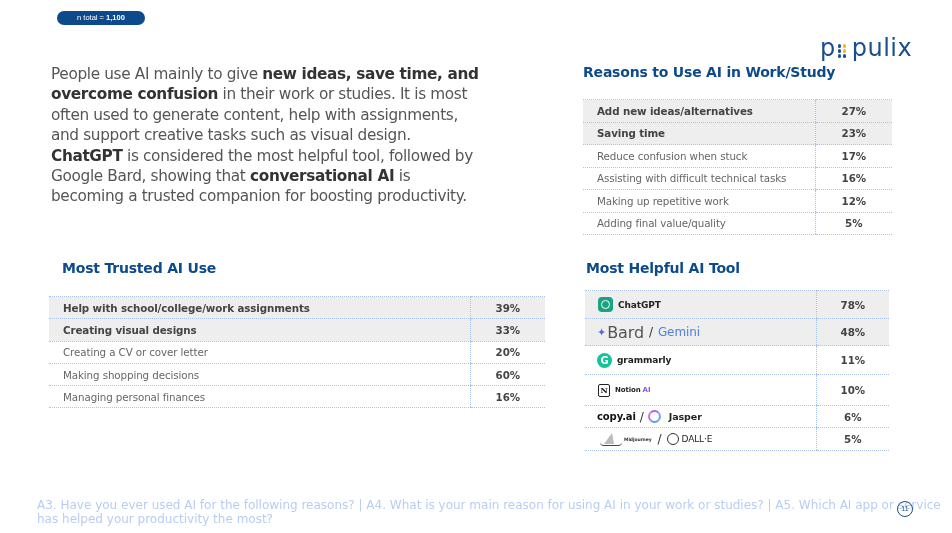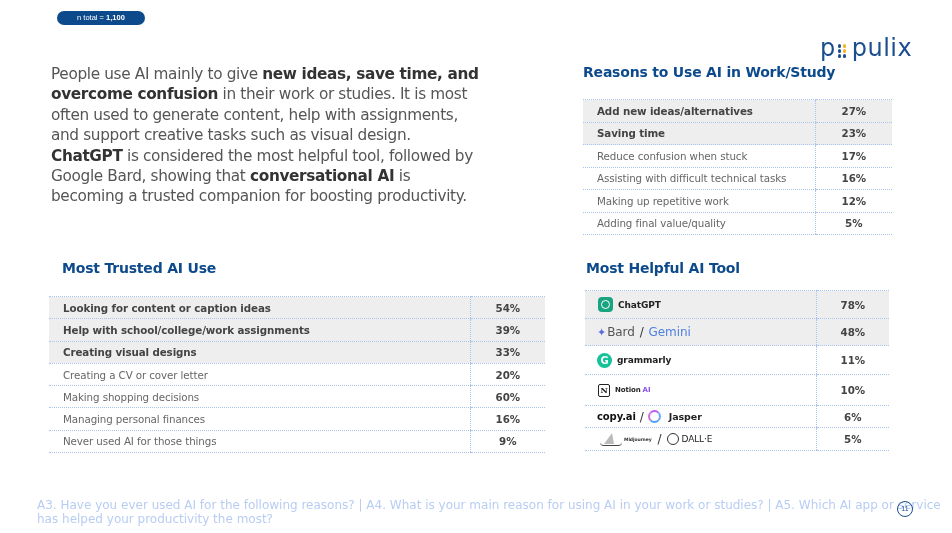--- a/index.html
+++ b/index.html
@@ -47,21 +47,21 @@
   .tool { display: flex; align-items: center; gap: 5px; font-size: 9px; color: #222; font-weight: 700; }
   .ico { display: inline-block; border-radius: 4px; position: relative; flex: none; }
   .gpt { width: 15px; height: 15px; background: #19a37f; }
   .gpt::after { content: ""; position: absolute; left: 3px; top: 3px; width: 7px; height: 7px; border: 1.5px solid #fff; border-radius: 50%; }
   .gram { width: 15px; height: 15px; border-radius: 50%; background: #15c39a; color: #fff; font-size: 10px; line-height: 15px; text-align: center; }
   .notion { width: 12px; height: 13px; border: 1.5px solid #222; border-radius: 2px; font-size: 8px; line-height: 10px; text-align: center; font-family: "DejaVu Serif", serif; background: #fff; }
   .jasper { width: 13px; height: 13px; border-radius: 50%; border: 2.5px solid #9b5cf6; border-color: #b95ff0 #6aa8ff #4fa0ff #d16de0; }
   .dalle { width: 12px; height: 12px; border-radius: 50%; border: 1.5px solid #333; }
   .slash { font-weight: 400; color: #333; font-size: 12px; margin: 0 4px; }
   .bard-star { color: #5b6bdc; font-size: 11px; }
-  .bard { color: #555; font-weight: 400; font-size: 12px; }
+  .bard { color: #555; font-weight: 400; font-size: 16px; }
   .gemini { color: #4e80e0; font-weight: 400; font-size: 12px; }
   .notion-ai { color: #8d52e8; }
   .copyai { font-size: 10px; color: #111; }
   .mj-icon { width: 22px; height: 14px; border-bottom: 1.5px solid #444; position: relative; }
   .mj-icon::before { content: ""; position: absolute; left: 4px; bottom: 1px; border-left: 8px solid transparent; border-right: 2px solid transparent; border-bottom: 11px solid #bbb; }
   .mj-text { font-size: 4.5px; color: #333; }
 
   .footnote {
     position: absolute; left: 37px; top: 498px; font-size: 12px; color: #b8cdf3; font-family: "DejaVu Sans", sans-serif;
   }
@@ -120,46 +120,38 @@
 </table>
 
 <div class="section-title" style="left:62px;top:260px;text-align:right;">Most Trusted AI Use</div>
 <table class="data" style="left:49px;top:296px;width:496px;">
   <colgroup>
       <col style="width:421px">
       <col style="width:75px">
     </colgroup>
   <tbody>
     <tr class="hl" style="height:22.3px">
-        <td class="lbl">Looking for content or caption ideas</td>
-        <td class="val">54%</td>
-      </tr>
-    <tr class="hl" style="height:22.3px">
         <td class="lbl">Help with school/college/work assignments</td>
         <td class="val">39%</td>
       </tr>
     <tr class="hl" style="height:22.3px">
         <td class="lbl">Creating visual designs</td>
         <td class="val">33%</td>
       </tr>
     <tr style="height:22.3px">
         <td class="lbl">Creating a CV or cover letter</td>
         <td class="val">20%</td>
       </tr>
     <tr style="height:22.3px">
         <td class="lbl">Making shopping decisions</td>
         <td class="val">60%</td>
       </tr>
     <tr style="height:22.3px">
         <td class="lbl">Managing personal finances</td>
         <td class="val">16%</td>
-      </tr>
-    <tr style="height:22.3px">
-        <td class="lbl">Never used AI for those things</td>
-        <td class="val">9%</td>
       </tr>
   </tbody>
 </table>
 
 <div class="section-title" style="left:586px;top:260px;">Most Helpful AI Tool</div>
 <table class="data" style="left:585px;top:290px;width:304px;">
   <colgroup>
       <col style="width:231px">
       <col style="width:73px">
     </colgroup>

